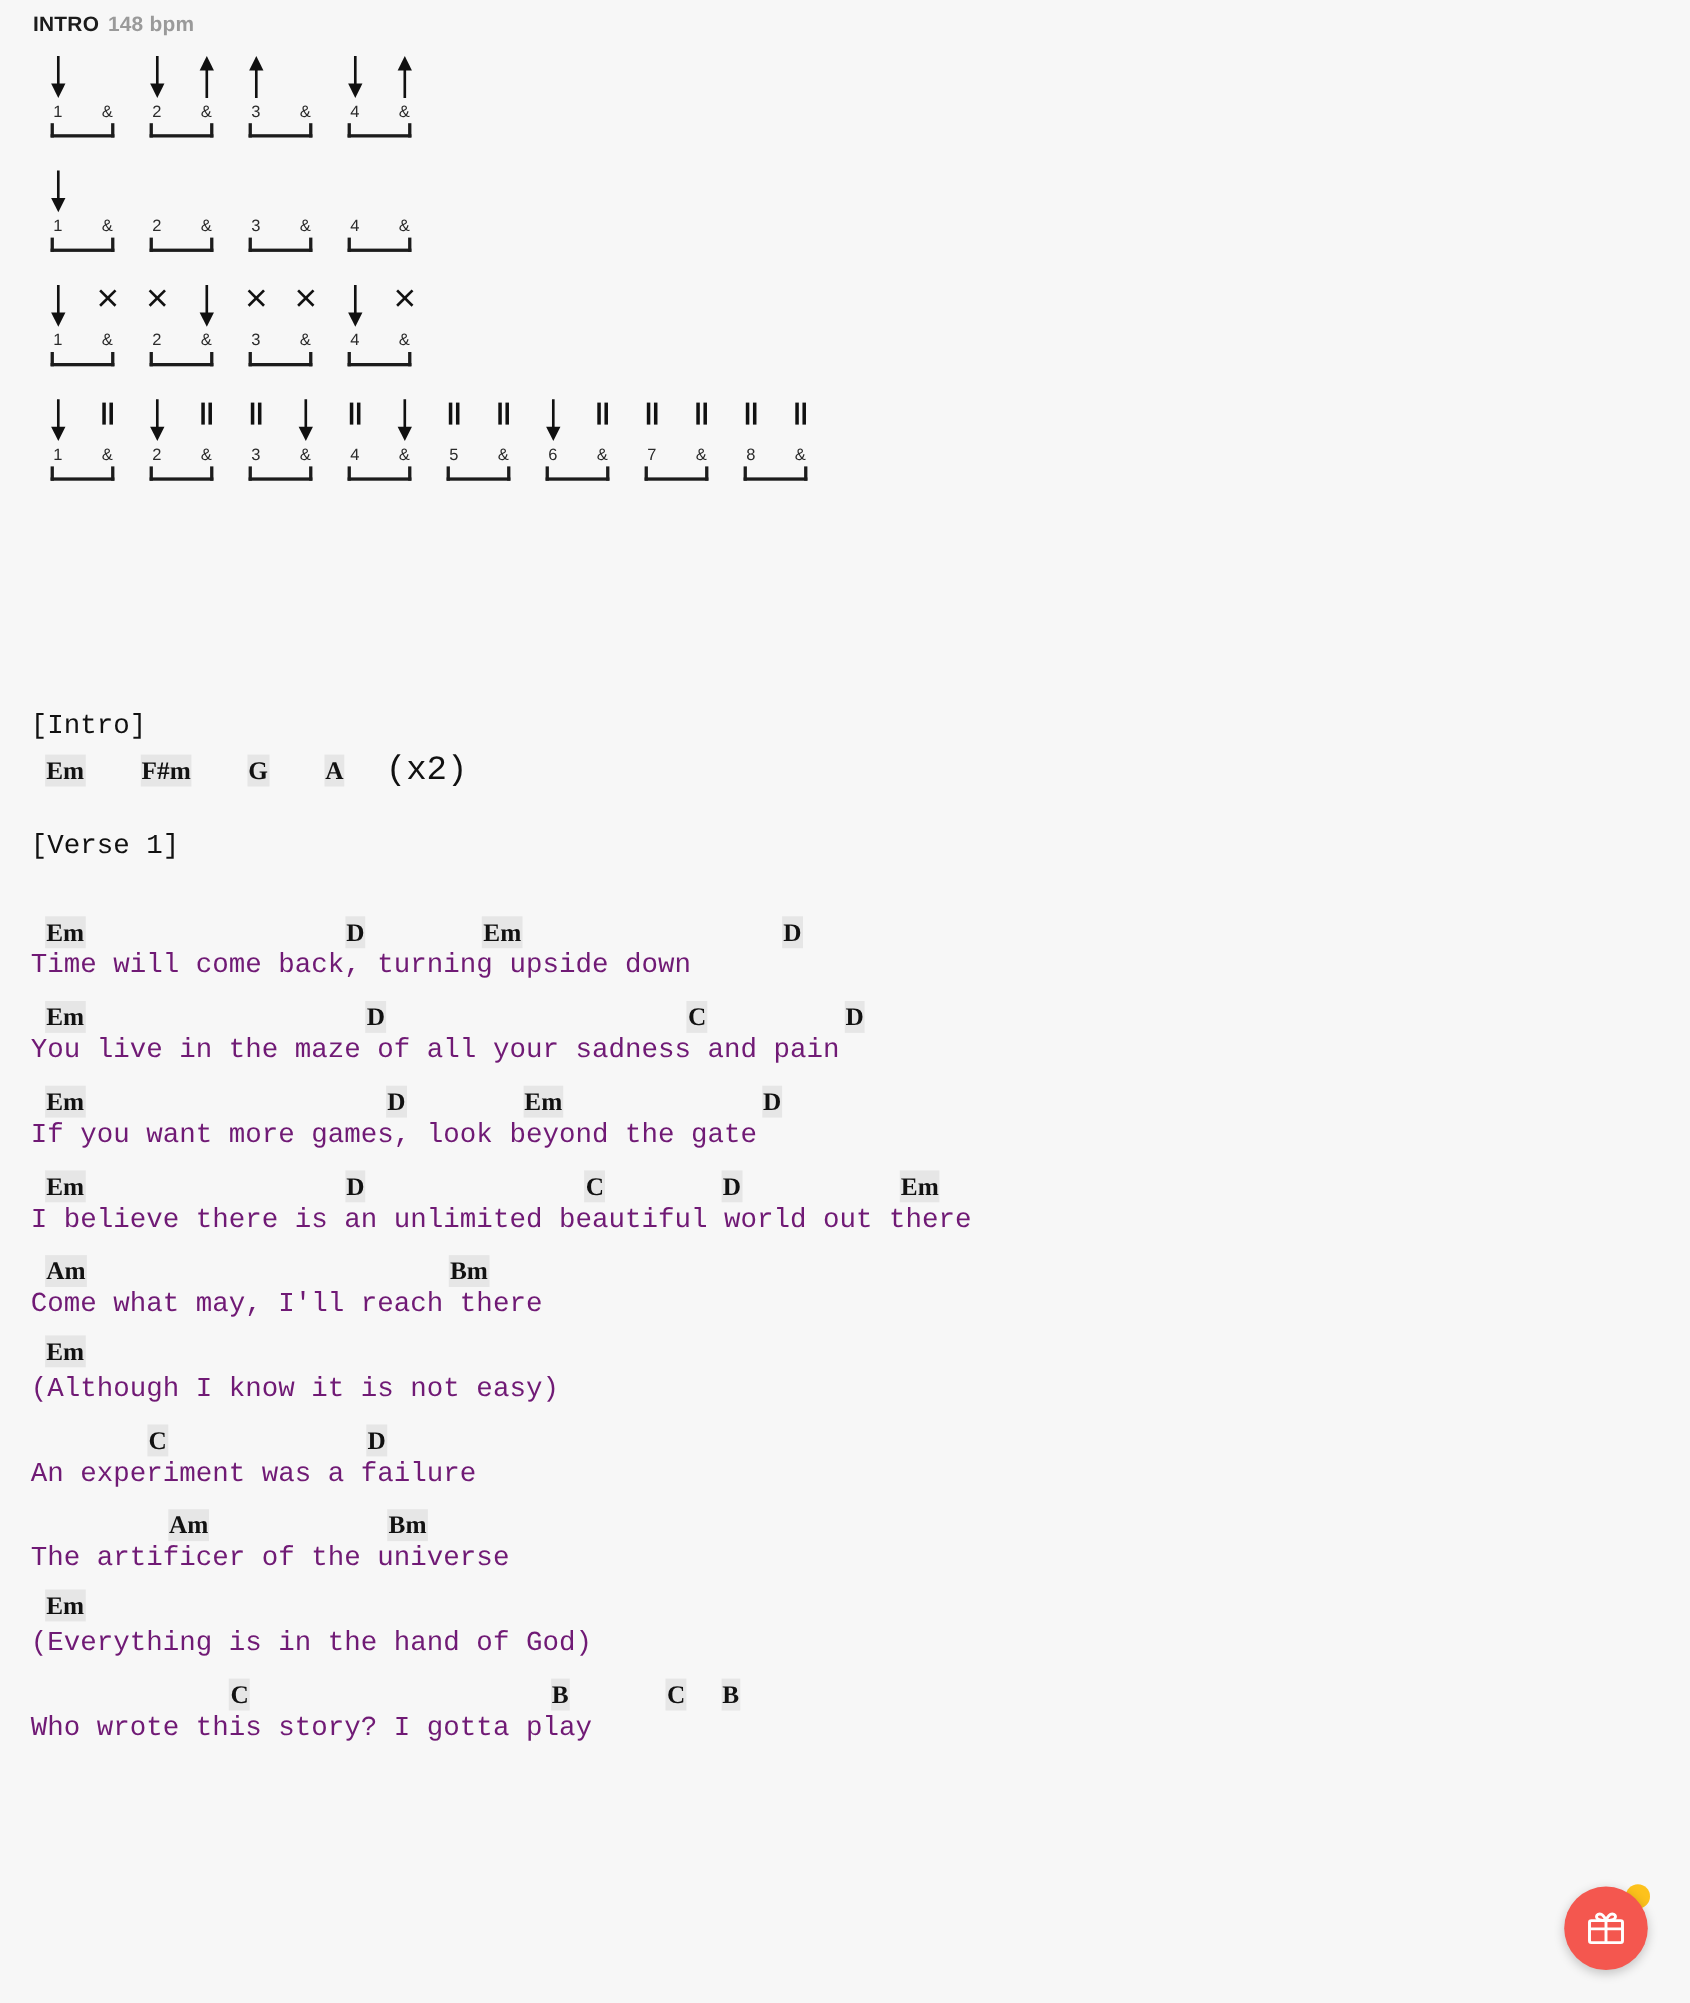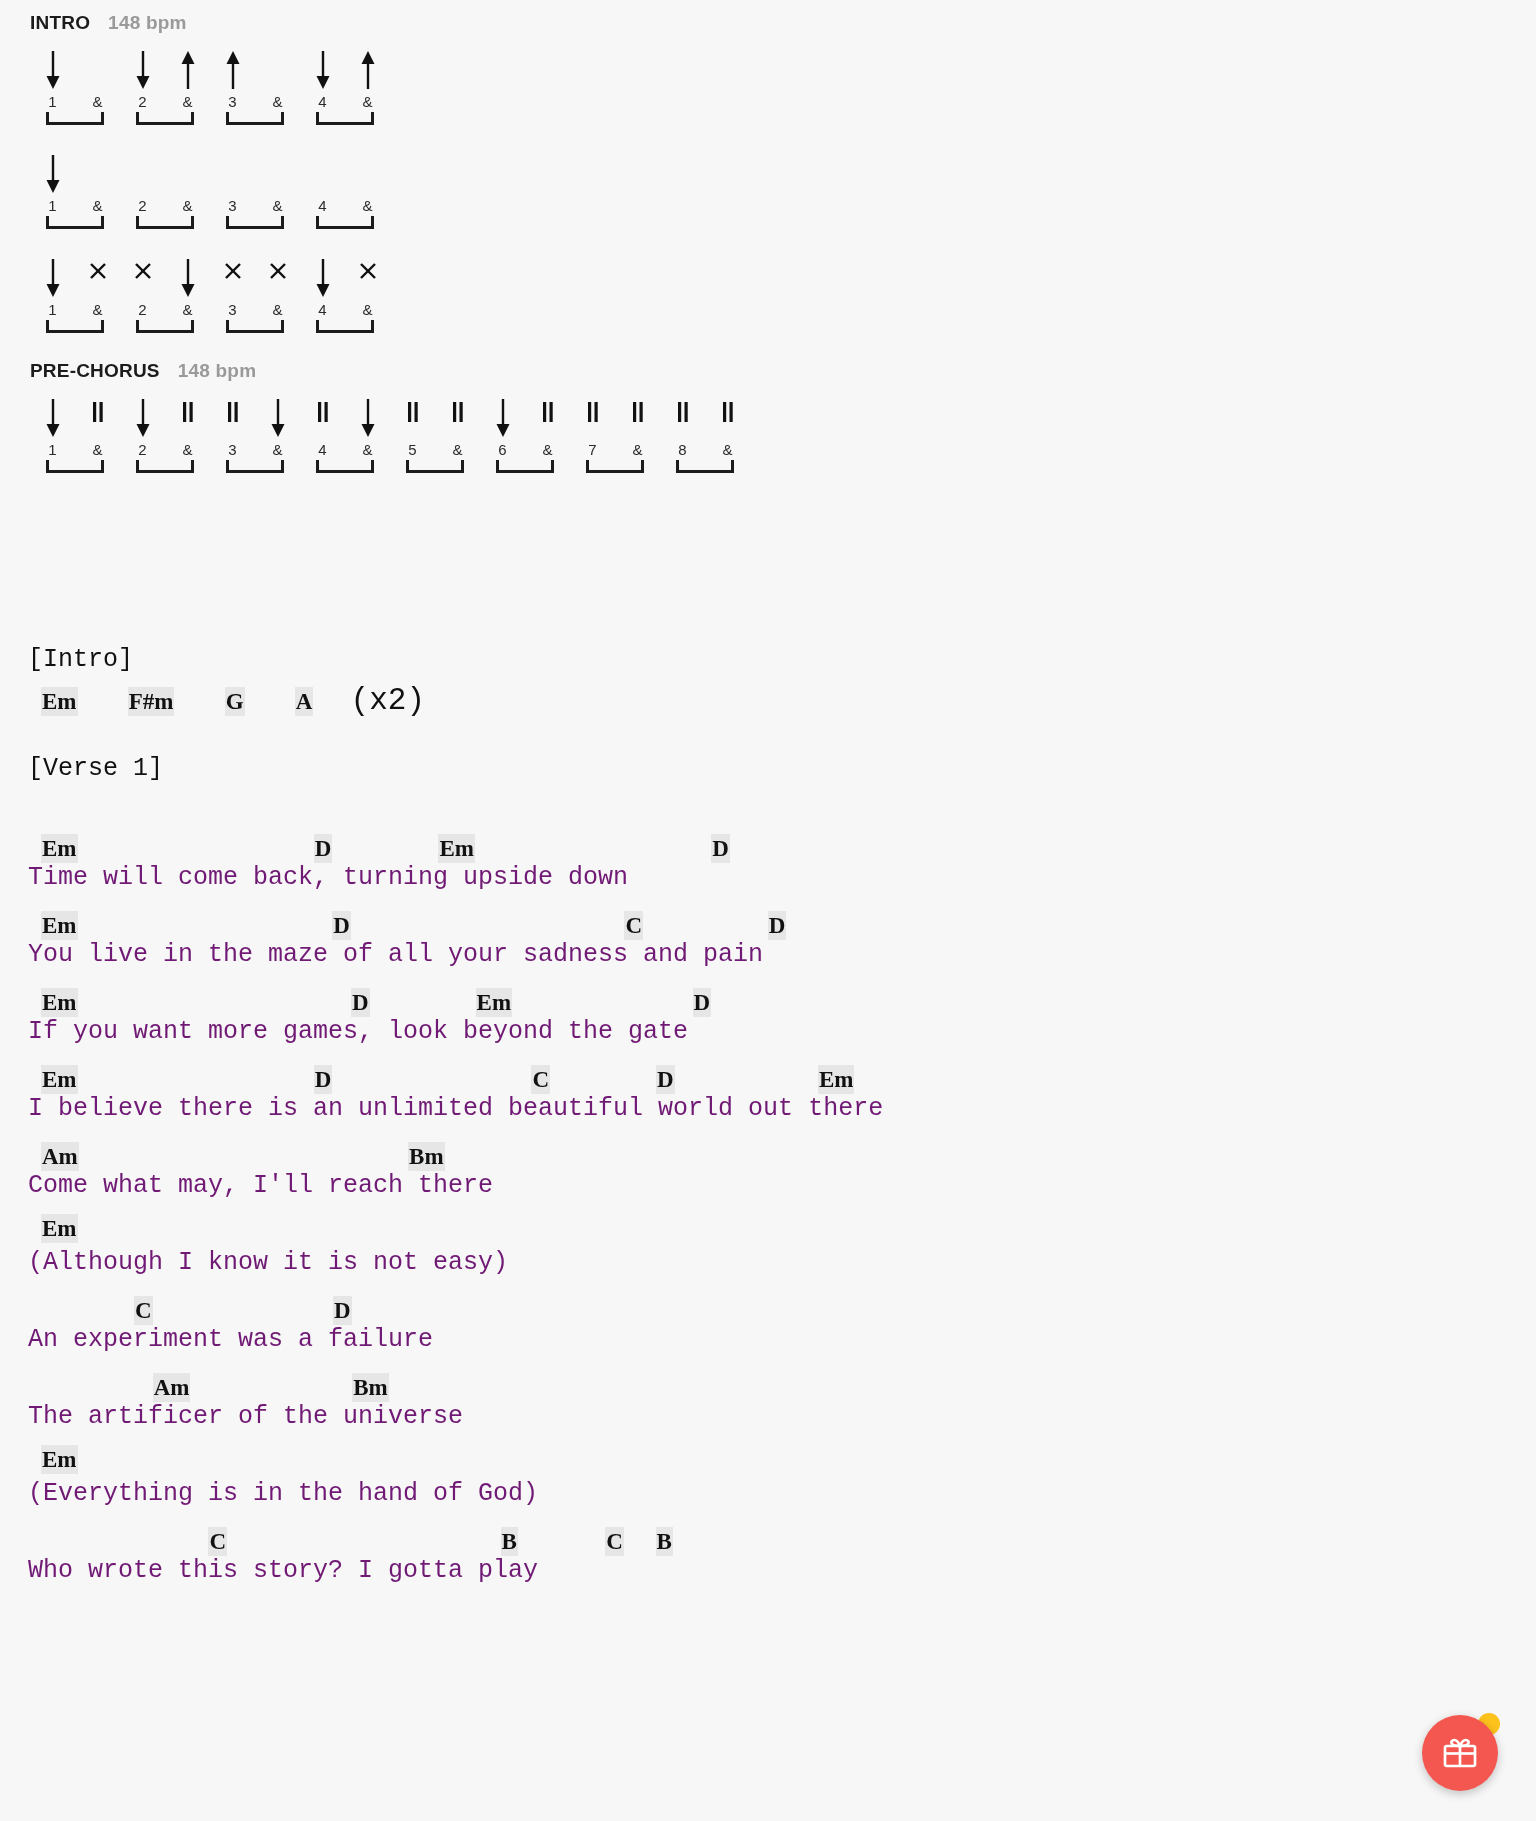--- a/index.html
+++ b/index.html
@@ -12,21 +12,21 @@
   }
   .page { position: relative; width: 1536px; height: 1821px; background: #f7f7f7; }
 
   
   .patterns { padding: 12px 0 0 30px; }
   .pattern-block { margin-bottom: 18px; }
   .pattern-head {
     font-size: 19px; font-weight: 700; color: #1c1c1c;
     letter-spacing: .2px; margin-bottom: 14px;
   }
-  .pattern-head .bpm { color: #9a9a9a; font-weight: 700; margin-left: 18px; }
+  .pattern-head .bpm { color: #9a9a9a; font-weight: 700; margin-left: 8px; }
 
   .strum-grid { display: inline-block; }
   .strum-row { display: flex; align-items: flex-end; height: 42px; }
   .beat-row  { display: flex; align-items: center; height: 22px; }
   .bracket-row { display: flex; align-items: flex-start; height: 22px; }
 
   .cell { width: 45px; display: flex; justify-content: center; align-items: flex-end; }
 
   
   .arrow svg { display: block; }
@@ -274,21 +274,21 @@
             <div class="bracket">
               <span class="rtick"></span>
             </div>
             <div class="bracket">
               <span class="rtick"></span>
             </div>
             <div class="bracket">
               <span class="rtick"></span>
             </div>
           </div></div></div>
-      <div class="pattern-block"><div class="pattern-head"><span>PRE-CHORUS</span><span class="bpm">148 bpm</span></div><div class="strum-grid"><div class="strum-row">
+      <div class="pattern-block"><div class="strum-grid"><div class="strum-row">
             <div class="cell arrow">
               <svg width="20" height="40" viewBox="0 0 20 40">
                 <line x1="10" y1="1" x2="10" y2="30" stroke="#111" stroke-width="2.4"></line>
                 <polygon points="10,39 3.5,26 16.5,26" fill="#111"></polygon>
               </svg>
             </div>
             <div class="cell arrow">
               <svg width="20" height="40" viewBox="0 0 20 40">
                 <rect x="5" y="4" width="3.2" height="20" fill="#111"></rect>
                 <rect x="11.5" y="4" width="3.2" height="20" fill="#111"></rect>

